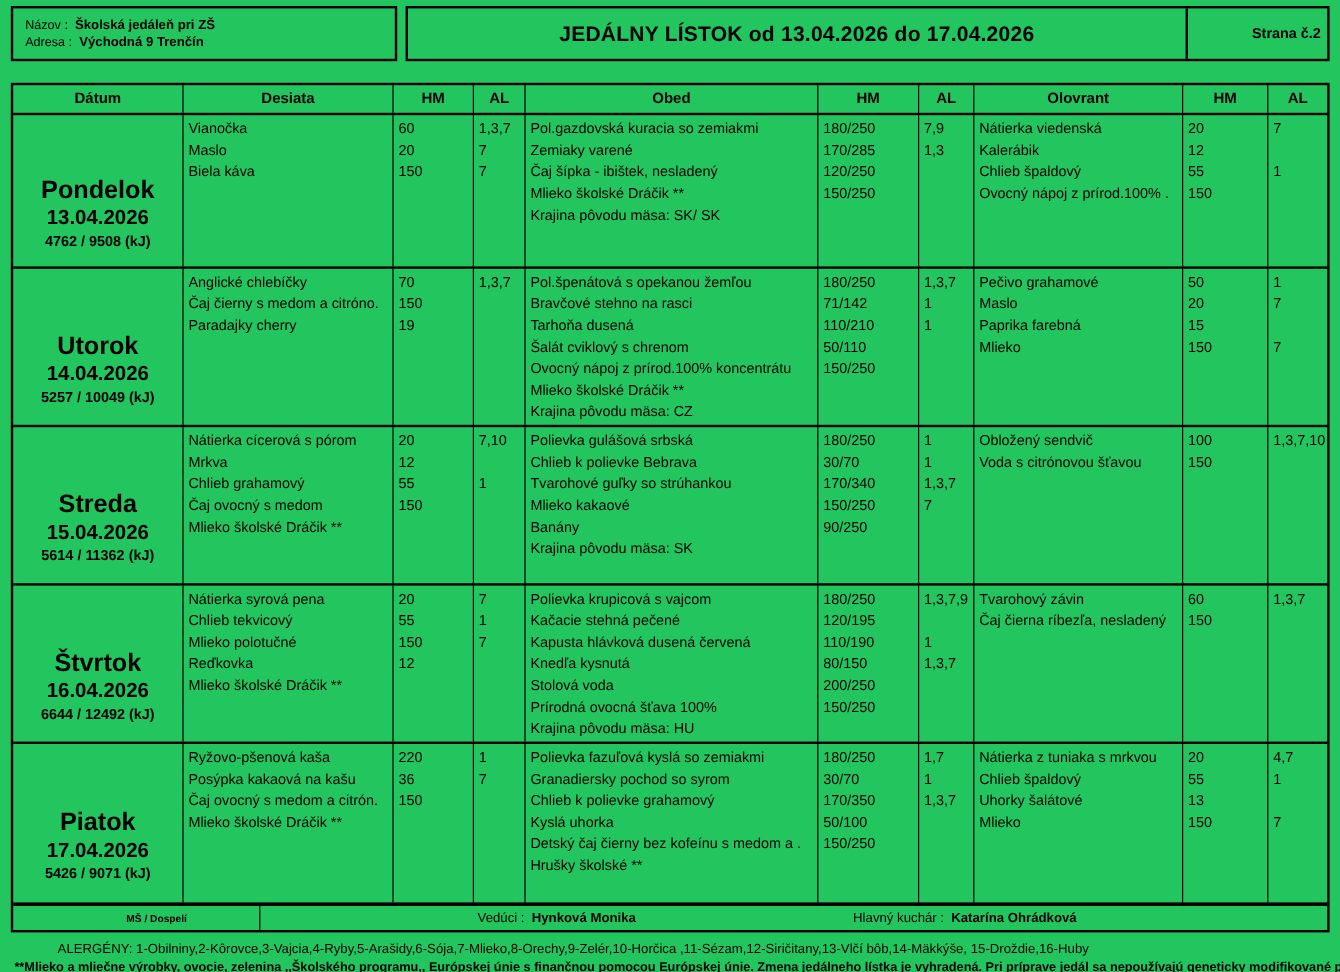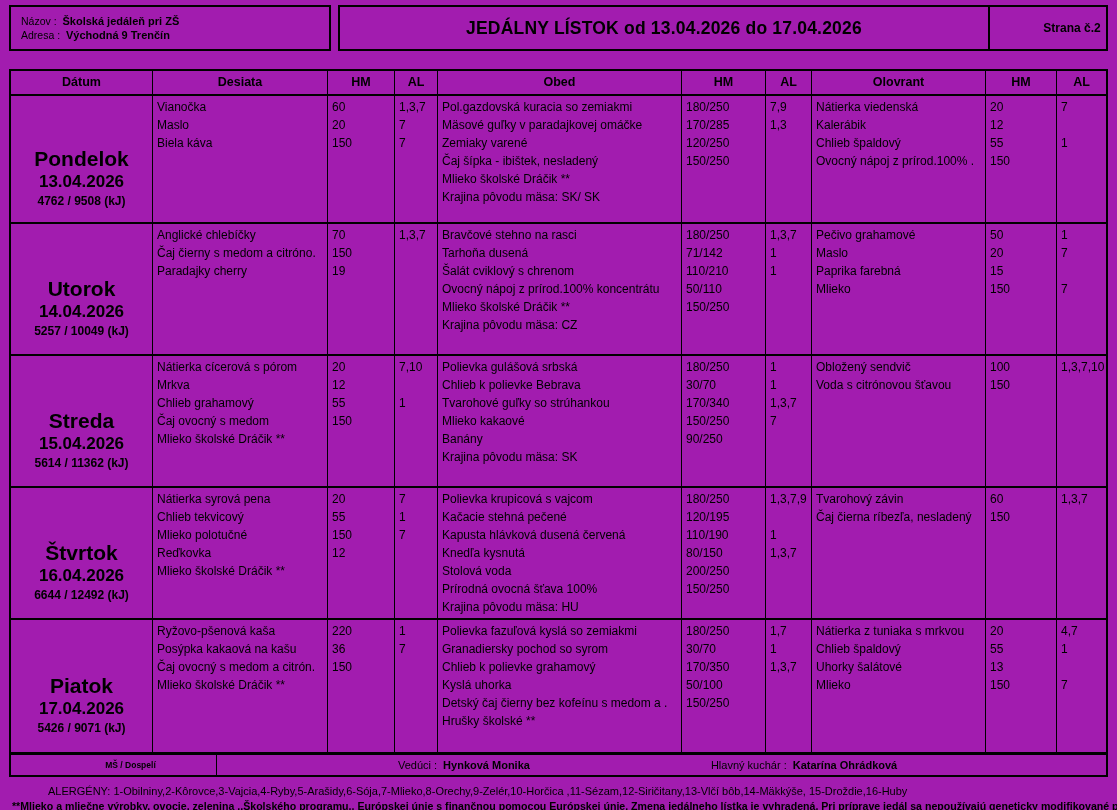--- a/index.html
+++ b/index.html
@@ -1,18 +1,18 @@
 <!DOCTYPE html>
 <html><head>
 <meta charset="utf-8">
 <style>
   * { margin:0; padding:0; box-sizing:border-box; }
   body { background:#e8e8e8; }
   .page {
-    width:1117px; height:810px; background:#a21caf; color:#000;
+    width:1117px; height:810px; background:#22c55e; color:#000;
     font-family:"Liberation Sans","DejaVu Sans",sans-serif;
     padding:5px 9px 0 9px; position:relative;
   }
   
   .header-band { display:flex; height:46px; }
   .info-box {
     width:322px; border:2px solid #000; padding:2px 4px 2px 10px;
     display:flex; flex-direction:column; justify-content:center;
   }
   .info-line { font-size:10.5px; line-height:14px; white-space:nowrap; }
@@ -103,21 +103,20 @@
           <div class="line">20</div>
           <div class="line">150</div>
         </div>
       <div class="cell menu-cell">
           <div class="line">1,3,7</div>
           <div class="line">7</div>
           <div class="line">7</div>
         </div>
       <div class="cell menu-cell">
           <div class="line">Pol.gazdovská kuracia so zemiakmi</div>
-          <div class="line">Mäsové guľky v paradajkovej omáčke</div>
           <div class="line">Zemiaky varené</div>
           <div class="line">Čaj šípka - ibištek, nesladený</div>
           <div class="line">Mlieko školské Dráčik **</div>
           <div class="line">Krajina pôvodu mäsa: SK/ SK</div>
         </div>
       <div class="cell menu-cell">
           <div class="line">180/250</div>
           <div class="line">170/285</div>
           <div class="line">120/250</div>
           <div class="line">150/250</div>
@@ -167,20 +166,21 @@
           <div class="line">70</div>
           <div class="line">150</div>
           <div class="line">19</div>
         </div>
       <div class="cell menu-cell">
           <div class="line">1,3,7</div>
           <div class="line">&nbsp;</div>
           <div class="line">&nbsp;</div>
         </div>
       <div class="cell menu-cell">
+          <div class="line">Pol.špenátová s opekanou žemľou</div>
           <div class="line">Bravčové stehno na rasci</div>
           <div class="line">Tarhoňa dusená</div>
           <div class="line">Šalát cviklový s chrenom</div>
           <div class="line">Ovocný nápoj z prírod.100% koncentrátu</div>
           <div class="line">Mlieko školské Dráčik **</div>
           <div class="line">Krajina pôvodu mäsa: CZ</div>
         </div>
       <div class="cell menu-cell">
           <div class="line">180/250</div>
           <div class="line">71/142</div>

